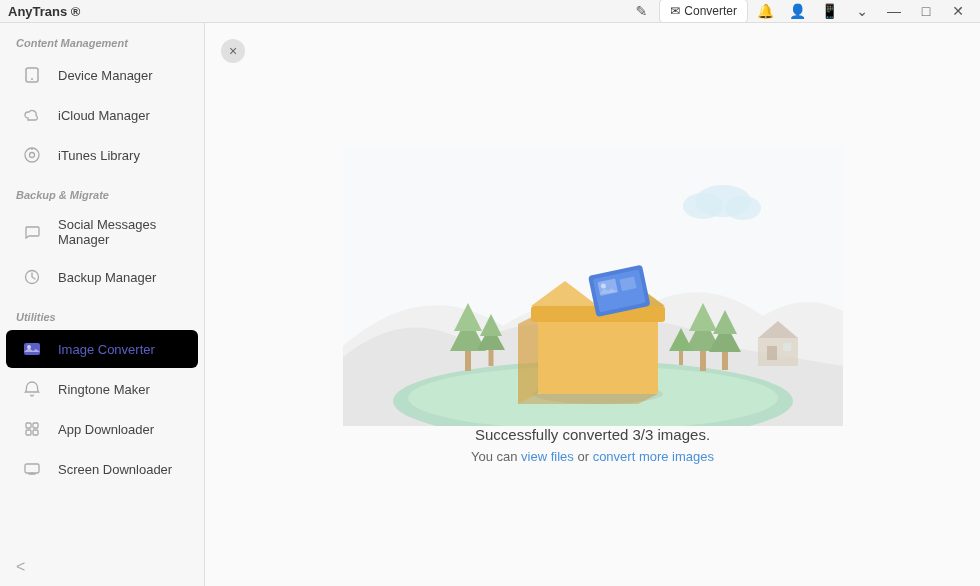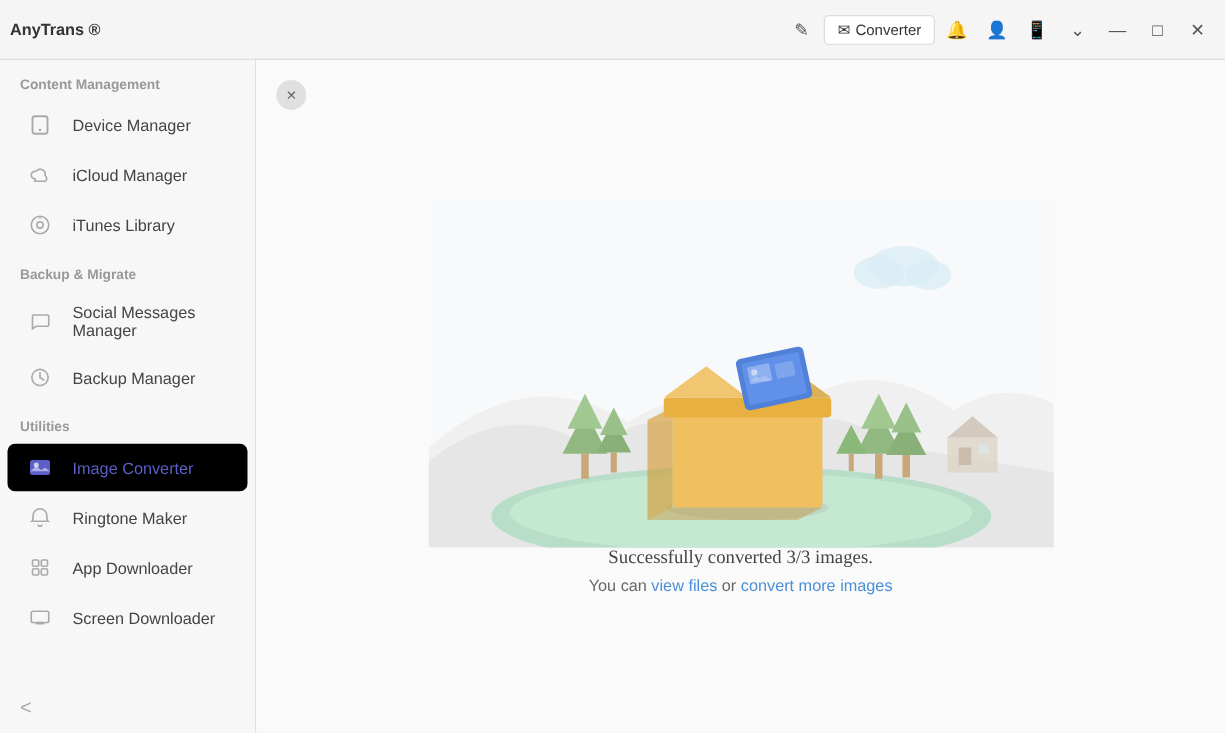--- a/index.html
+++ b/index.html
@@ -12,21 +12,21 @@
       display: flex;
       flex-direction: column;
     }
 
     
     .titlebar {
       display: flex;
       align-items: center;
       justify-content: space-between;
       background: #f5f5f5;
-      height: 48px;
+      height: 23px;
       padding: 0 8px;
       border-bottom: 1px solid #ddd;
       flex-shrink: 0;
     }
     .titlebar-left {
       display: flex;
       align-items: center;
       gap: 6px;
     }
     .app-title {
@@ -82,20 +82,21 @@
       flex-direction: column;
       overflow-y: auto;
       flex-shrink: 0;
     }
     .sidebar-section-title {
       font-size: 11px;
       font-weight: 600;
       color: #999;
       padding: 14px 16px 6px 16px;
       text-transform: none;
+      font-style: italic;
     }
     .sidebar-item {
       display: flex;
       align-items: center;
       padding: 9px 16px;
       cursor: pointer;
       border-radius: 6px;
       margin: 1px 6px;
       gap: 16px;
     }
@@ -170,21 +171,20 @@
     }
 
     
     .result-text {
       text-align: center;
     }
     .result-main {
       font-size: 15px;
       color: #444;
       margin-bottom: 6px;
-      font-family: Liberation Serif, serif;
     }
     .result-sub {
       font-size: 13px;
       color: #666;
     }
     .link-text {
       color: #4a90d9;
       text-decoration: none;
       cursor: pointer;
     }

